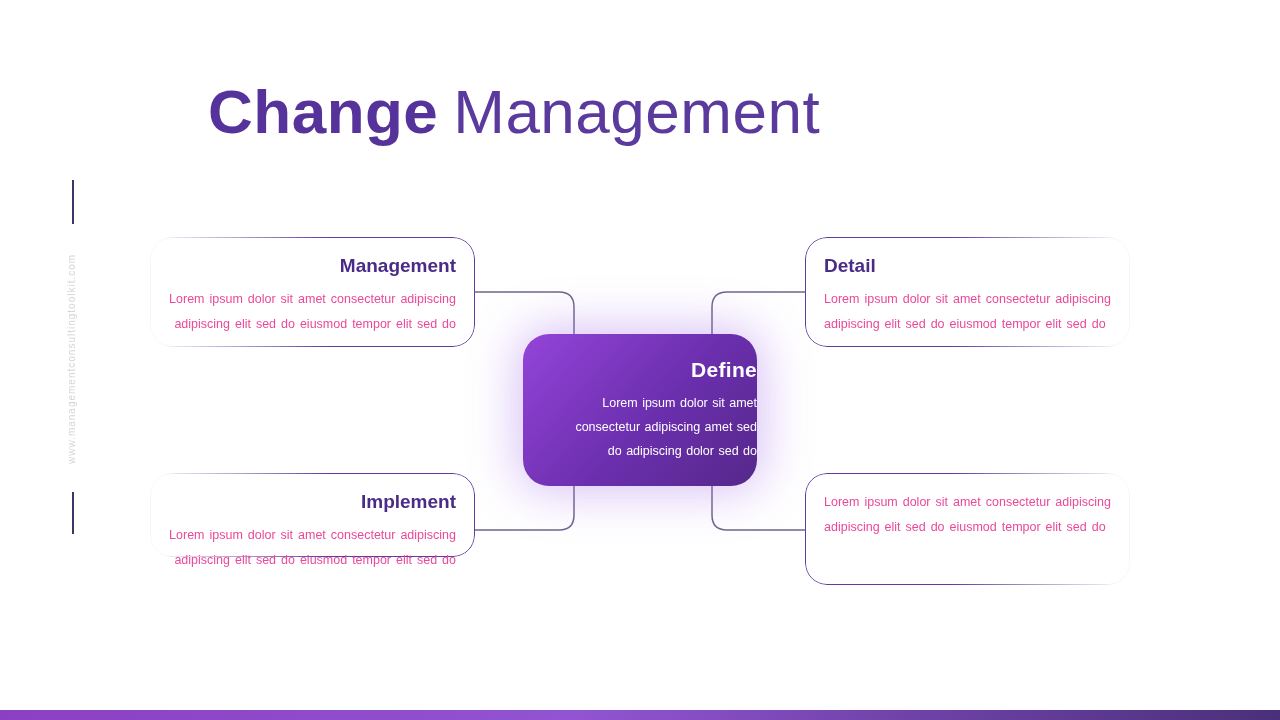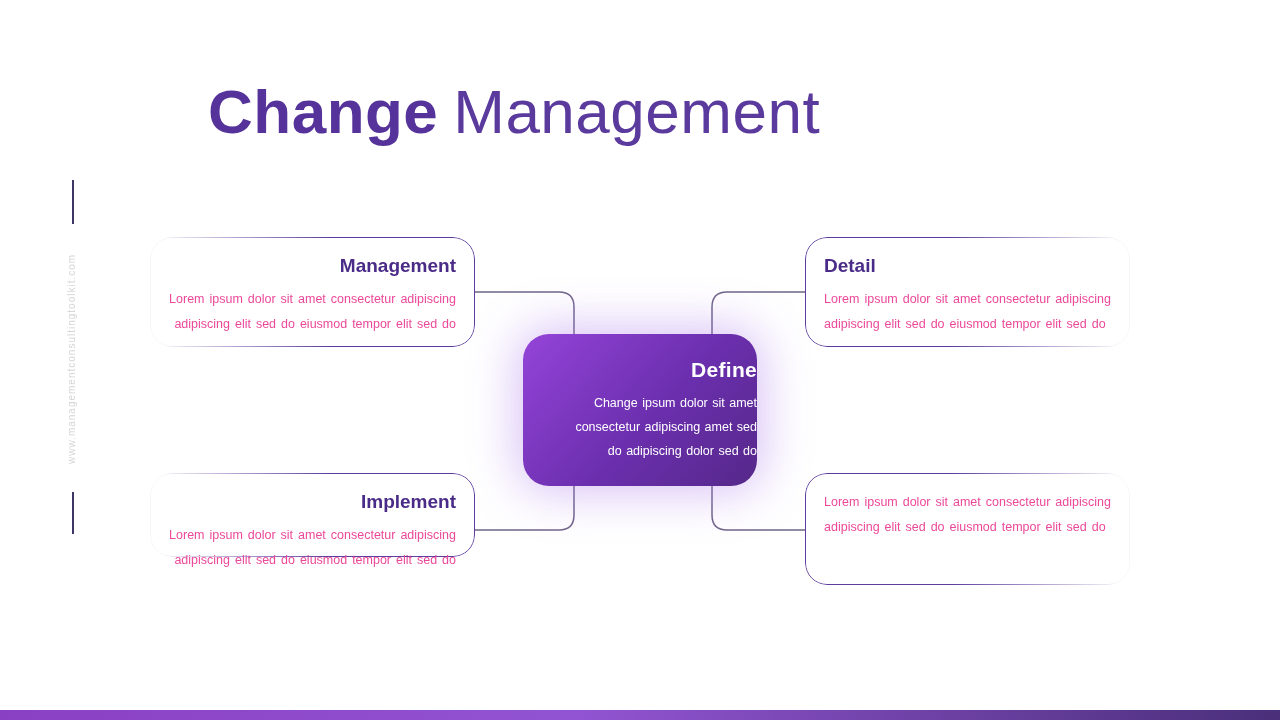--- a/index.html
+++ b/index.html
@@ -120,20 +120,20 @@
   <div class="card fade-right align-left" style="left:805px;top:473px;height:112px;">
     <div class="border-overlay"></div>
     <div class="inner">
       <span class="body-line">Lorem ipsum dolor sit amet consectetur adipiscing</span>
       <span class="body-line">adipiscing elit sed do eiusmod tempor elit sed do</span>
     </div>
   </div>
 
   <div class="define-box">
     <h2>Define</h2>
-    <span class="body-line">Change ipsum dolor sit amet</span>
+    <span class="body-line">Lorem ipsum dolor sit amet</span>
     <span class="body-line">consectetur adipiscing amet sed</span>
     <span class="body-line">do adipiscing dolor sed do</span>
   </div>
 
   <div class="bottom-bar"></div>
 
 </div>
 
 </body></html>

